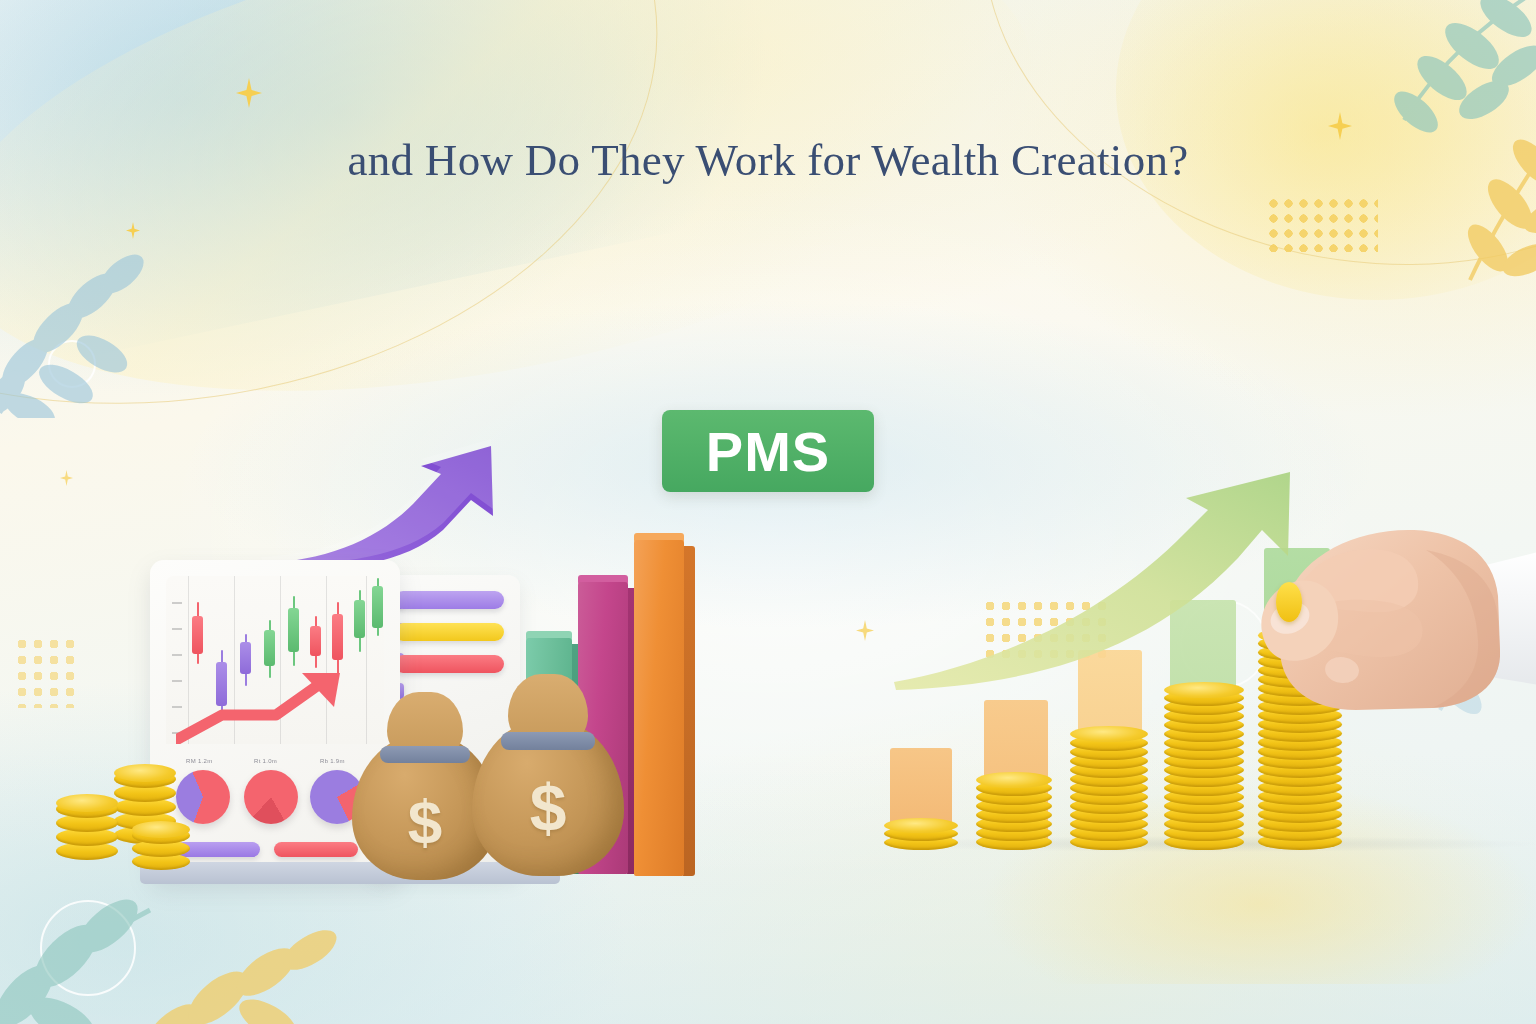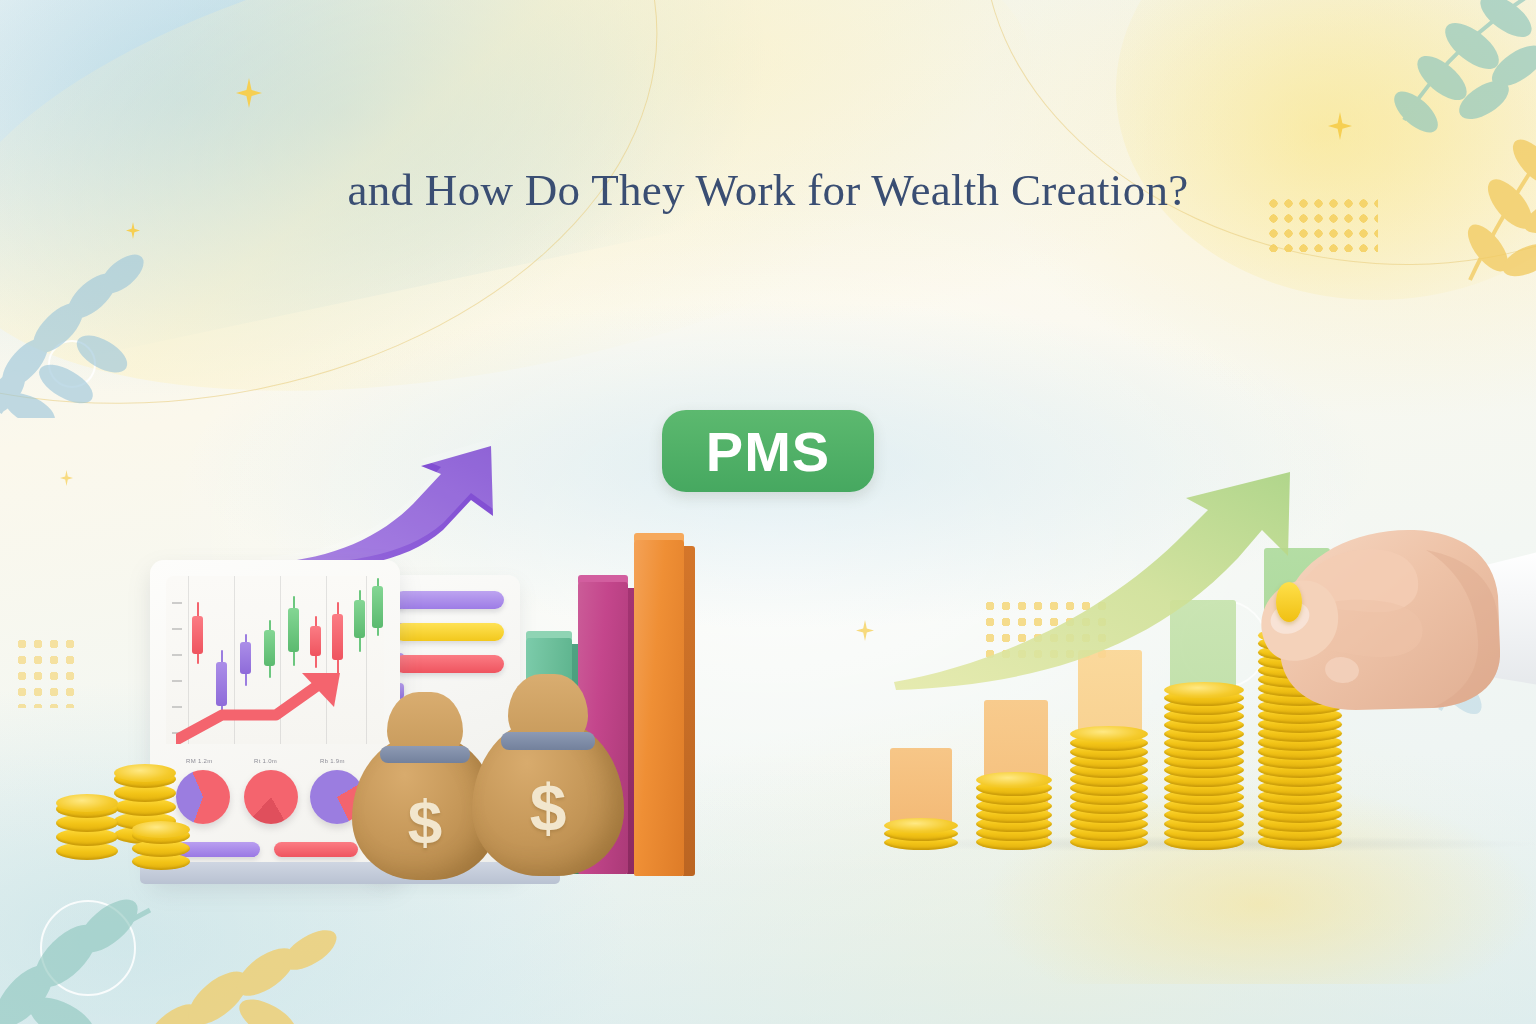--- a/index.html
+++ b/index.html
@@ -91,34 +91,34 @@
     color: #32486d;
     letter-spacing: 0.5px;
     line-height: 1.05;
   }
   .sub-title {
     font-family: "Liberation Serif", serif;
     font-size: 45px;
     font-weight: 400;
     color: #3a4e73;
     letter-spacing: 0.3px;
-    margin-top: 76px;
+    margin-top: 46px;
   }
 
   
   .badges {
     position: absolute; left: 0; top: 410px; width: 1536px;
     display: flex; justify-content: center; align-items: center; gap: 22px;
     z-index: 45;
   }
   .badge {
     display: flex; align-items: center; justify-content: center;
     height: 82px;
     padding: 0 44px;
-    border-radius: 24px;
+    border-radius: 8px;
     font-family: "Liberation Sans", sans-serif;
     font-weight: 700;
     font-size: 56px;
     color: #ffffff;
     letter-spacing: 1px;
     box-shadow: 0 5px 14px rgba(90,90,60,0.16);
   }
   .badge-pms { background: linear-gradient(180deg, #5cb96f 0%, #46a860 100%); }
   .badge-aif { background: linear-gradient(180deg, #f3ac4e 0%, #ec9836 100%); }
 

